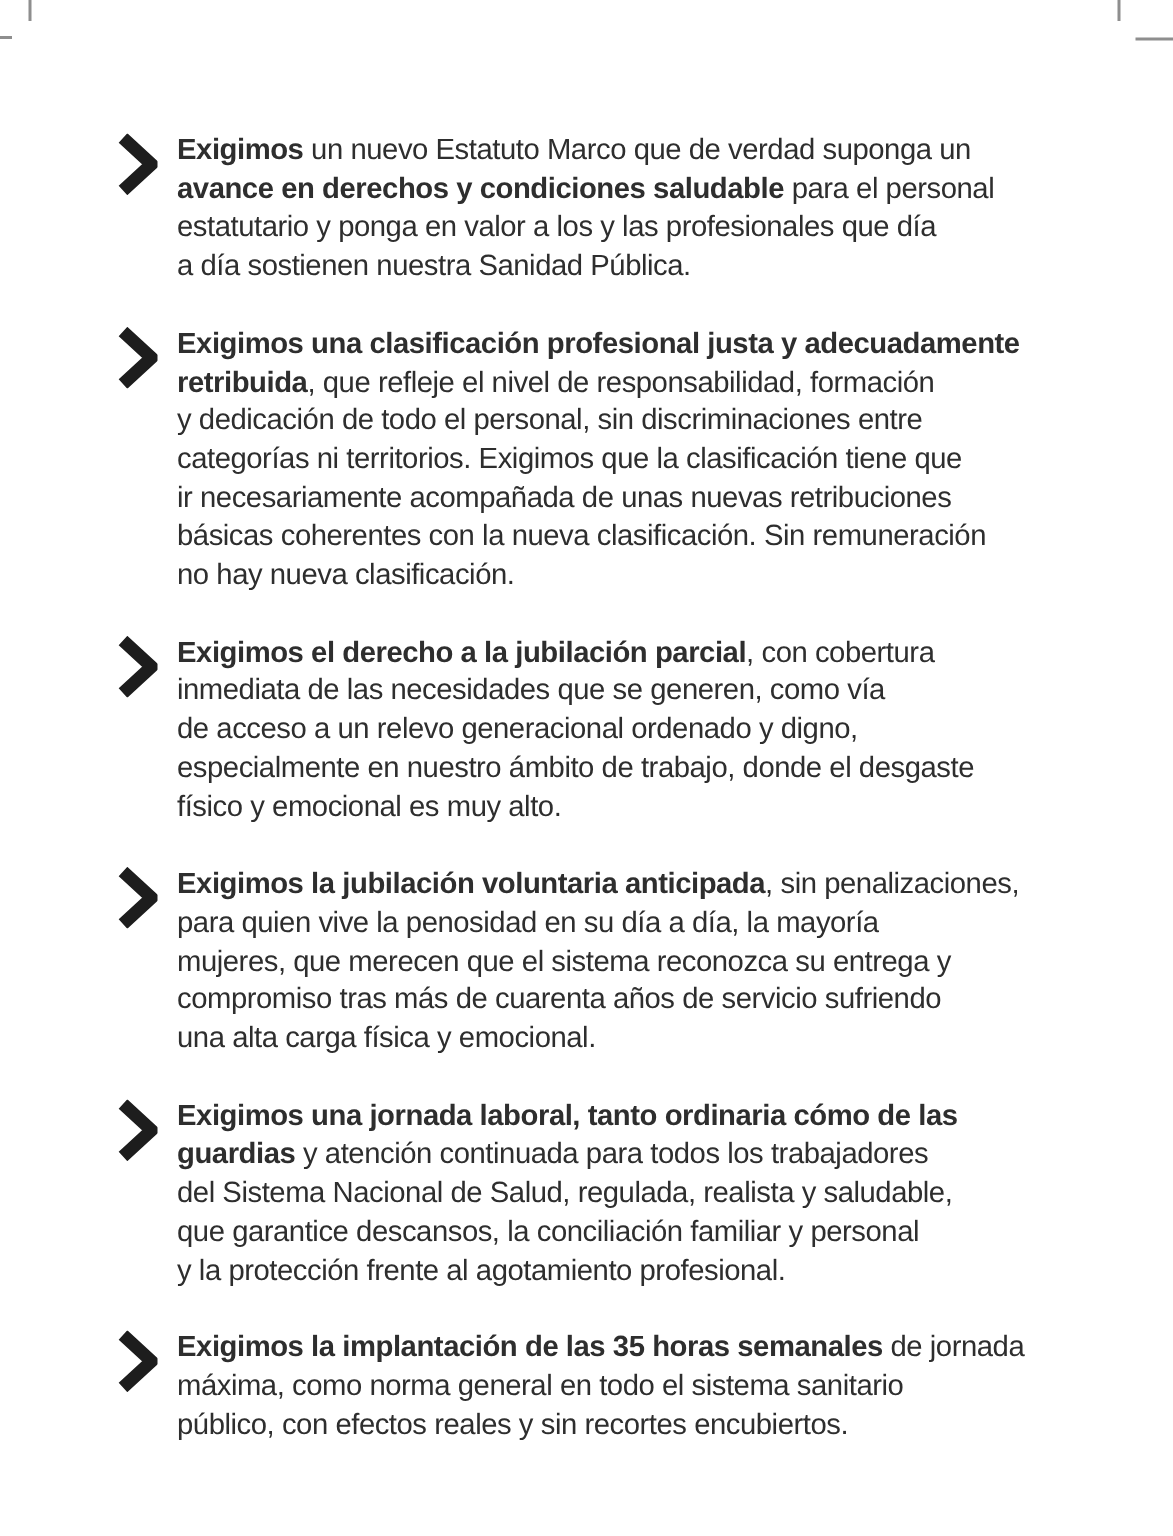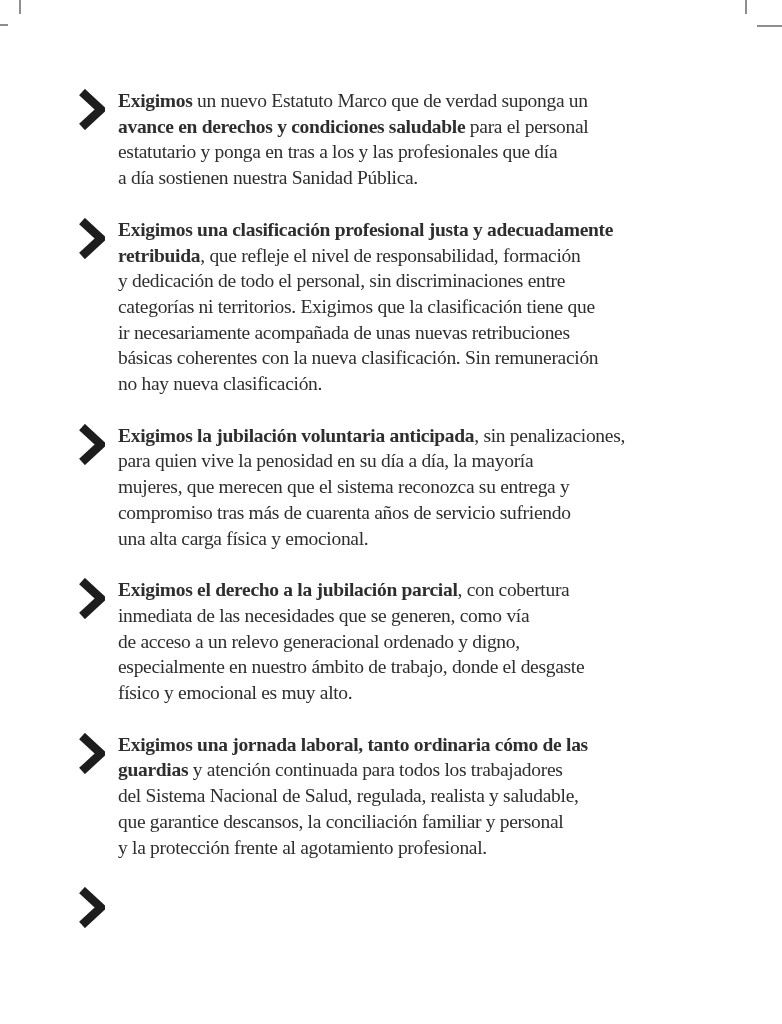--- a/index.html
+++ b/index.html
@@ -9,21 +9,21 @@
     --crop-color:#8e8e8e;
     --page-bg:#ffffff;
   }
   html,body{margin:0;padding:0;background:#ffffff;}
   .page{
     position:relative;
     width:782px;
     height:1024px;
     background:var(--page-bg);
     overflow:hidden;
-    font-family:Liberation Serif, serif;
+    font-family:Liberation Sans, sans-serif;
   }
   
   .crop{position:absolute;background:var(--crop-color);}
   .crop.tl-v{left:19px;top:0;width:2px;height:14px;}
   .crop.tl-h{left:0;top:24px;width:8px;height:2px;}
   .crop.tr-v{left:745px;top:0;width:2px;height:14px;}
   .crop.tr-h{left:757px;top:25px;width:25px;height:2px;}
 
   .demands{
     position:absolute;
@@ -62,64 +62,67 @@
   <div class="crop tr-v"></div>
   <div class="crop tr-h"></div>
 
   <main class="demands">
       <div class="item">
         <svg viewBox="0 0 27 41" class="bullet">
           <path d="M4 3 L23 20.5 L4 38" fill="none" stroke="var(--chevron-color)" stroke-width="8.5" stroke-linecap="butt" stroke-linejoin="miter"></path>
         </svg>
         <p class="demand-text"><span class="b">Exigimos</span><span> un nuevo Estatuto Marco que de verdad suponga un
 </span><span class="b">avance en derechos y condiciones saludable</span><span> para el personal
-estatutario y ponga en tras a los y las profesionales que día
+estatutario y ponga en valor a los y las profesionales que día
 a día sostienen nuestra Sanidad Pública.</span></p>
       </div>
       <div class="item">
         <svg viewBox="0 0 27 41" class="bullet">
           <path d="M4 3 L23 20.5 L4 38" fill="none" stroke="var(--chevron-color)" stroke-width="8.5" stroke-linecap="butt" stroke-linejoin="miter"></path>
         </svg>
         <p class="demand-text"><span class="b">Exigimos una clasificación profesional justa y adecuadamente
 retribuida</span><span>, que refleje el nivel de responsabilidad, formación
 y dedicación de todo el personal, sin discriminaciones entre
 categorías ni territorios. Exigimos que la clasificación tiene que
 ir necesariamente acompañada de unas nuevas retribuciones
 básicas coherentes con la nueva clasificación. Sin remuneración
 no hay nueva clasificación.</span></p>
       </div>
       <div class="item">
         <svg viewBox="0 0 27 41" class="bullet">
           <path d="M4 3 L23 20.5 L4 38" fill="none" stroke="var(--chevron-color)" stroke-width="8.5" stroke-linecap="butt" stroke-linejoin="miter"></path>
         </svg>
+        <p class="demand-text"><span class="b">Exigimos el derecho a la jubilación parcial</span><span>, con cobertura
+inmediata de las necesidades que se generen, como vía
+de acceso a un relevo generacional ordenado y digno,
+especialmente en nuestro ámbito de trabajo, donde el desgaste
+físico y emocional es muy alto.</span></p>
+      </div>
+      <div class="item">
+        <svg viewBox="0 0 27 41" class="bullet">
+          <path d="M4 3 L23 20.5 L4 38" fill="none" stroke="var(--chevron-color)" stroke-width="8.5" stroke-linecap="butt" stroke-linejoin="miter"></path>
+        </svg>
         <p class="demand-text"><span class="b">Exigimos la jubilación voluntaria anticipada</span><span>, sin penalizaciones,
 para quien vive la penosidad en su día a día, la mayoría
 mujeres, que merecen que el sistema reconozca su entrega y
 compromiso tras más de cuarenta años de servicio sufriendo
 una alta carga física y emocional.</span></p>
-      </div>
-      <div class="item">
-        <svg viewBox="0 0 27 41" class="bullet">
-          <path d="M4 3 L23 20.5 L4 38" fill="none" stroke="var(--chevron-color)" stroke-width="8.5" stroke-linecap="butt" stroke-linejoin="miter"></path>
-        </svg>
-        <p class="demand-text"><span class="b">Exigimos el derecho a la jubilación parcial</span><span>, con cobertura
-inmediata de las necesidades que se generen, como vía
-de acceso a un relevo generacional ordenado y digno,
-especialmente en nuestro ámbito de trabajo, donde el desgaste
-físico y emocional es muy alto.</span></p>
       </div>
       <div class="item">
         <svg viewBox="0 0 27 41" class="bullet">
           <path d="M4 3 L23 20.5 L4 38" fill="none" stroke="var(--chevron-color)" stroke-width="8.5" stroke-linecap="butt" stroke-linejoin="miter"></path>
         </svg>
         <p class="demand-text"><span class="b">Exigimos una jornada laboral, tanto ordinaria cómo de las
 guardias</span><span> y atención continuada para todos los trabajadores
 del Sistema Nacional de Salud, regulada, realista y saludable,
 que garantice descansos, la conciliación familiar y personal
 y la protección frente al agotamiento profesional.</span></p>
       </div>
       <div class="item">
         <svg viewBox="0 0 27 41" class="bullet">
           <path d="M4 3 L23 20.5 L4 38" fill="none" stroke="var(--chevron-color)" stroke-width="8.5" stroke-linecap="butt" stroke-linejoin="miter"></path>
         </svg>
+        <p class="demand-text"><span class="b">Exigimos la implantación de las 35 horas semanales</span><span> de jornada
+máxima, como norma general en todo el sistema sanitario
+público, con efectos reales y sin recortes encubiertos.</span></p>
       </div>
     </main>
 </div>
 
 </body></html>

